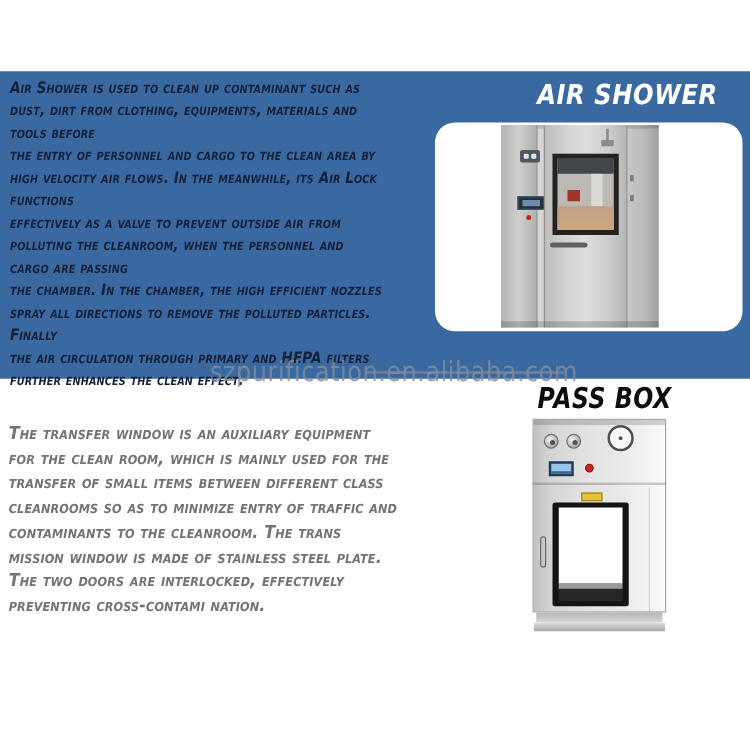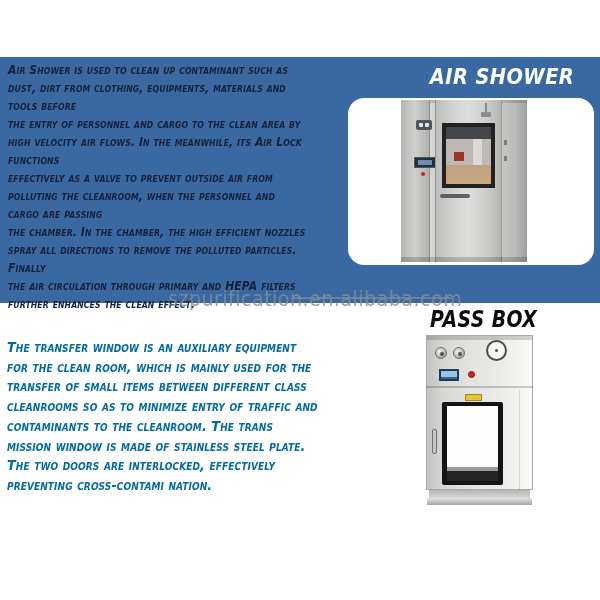--- a/index.html
+++ b/index.html
@@ -64,21 +64,21 @@
   .watermark-line { position:absolute; left:293px; top:297px; width:158px; height:2px; background:rgba(132,140,152,.7); }
 
   
   .pb-title {
     position:absolute; left:430px; top:306px; color:#0d0d0d;
     font-style:italic; font-weight:bold; font-size:23px; white-space:nowrap;
     transform:scaleX(.82); transform-origin:0 0; letter-spacing:.5px;
   }
 
   
-  .pb-desc { position:absolute; left:7px; top:338px; width:349px; overflow:hidden; color:#0369a1; }
+  .pb-desc { position:absolute; left:7px; top:338px; width:349px; overflow:hidden; color:#737373; }
   .pb-desc .line {
     font-style:italic; font-weight:bold; font-variant:small-caps;
     font-size:14.2px; line-height:19.7px; white-space:nowrap;
     transform:scaleX(.9); transform-origin:0 0; letter-spacing:.1px;
   }
 
   
   .pbm { position:absolute; left:426px; top:335px; width:107px; height:171px; }
   .pbm-cab { position:absolute; left:0; top:0; width:107px; height:155px; border:1px solid #abaaa8;
     background:linear-gradient(90deg,#c2c2c0 0%,#d6d6d4 15%,#e2e2e0 40%,#e9e9e7 65%,#f2f2f0 85%,#fafaf8 100%); }

